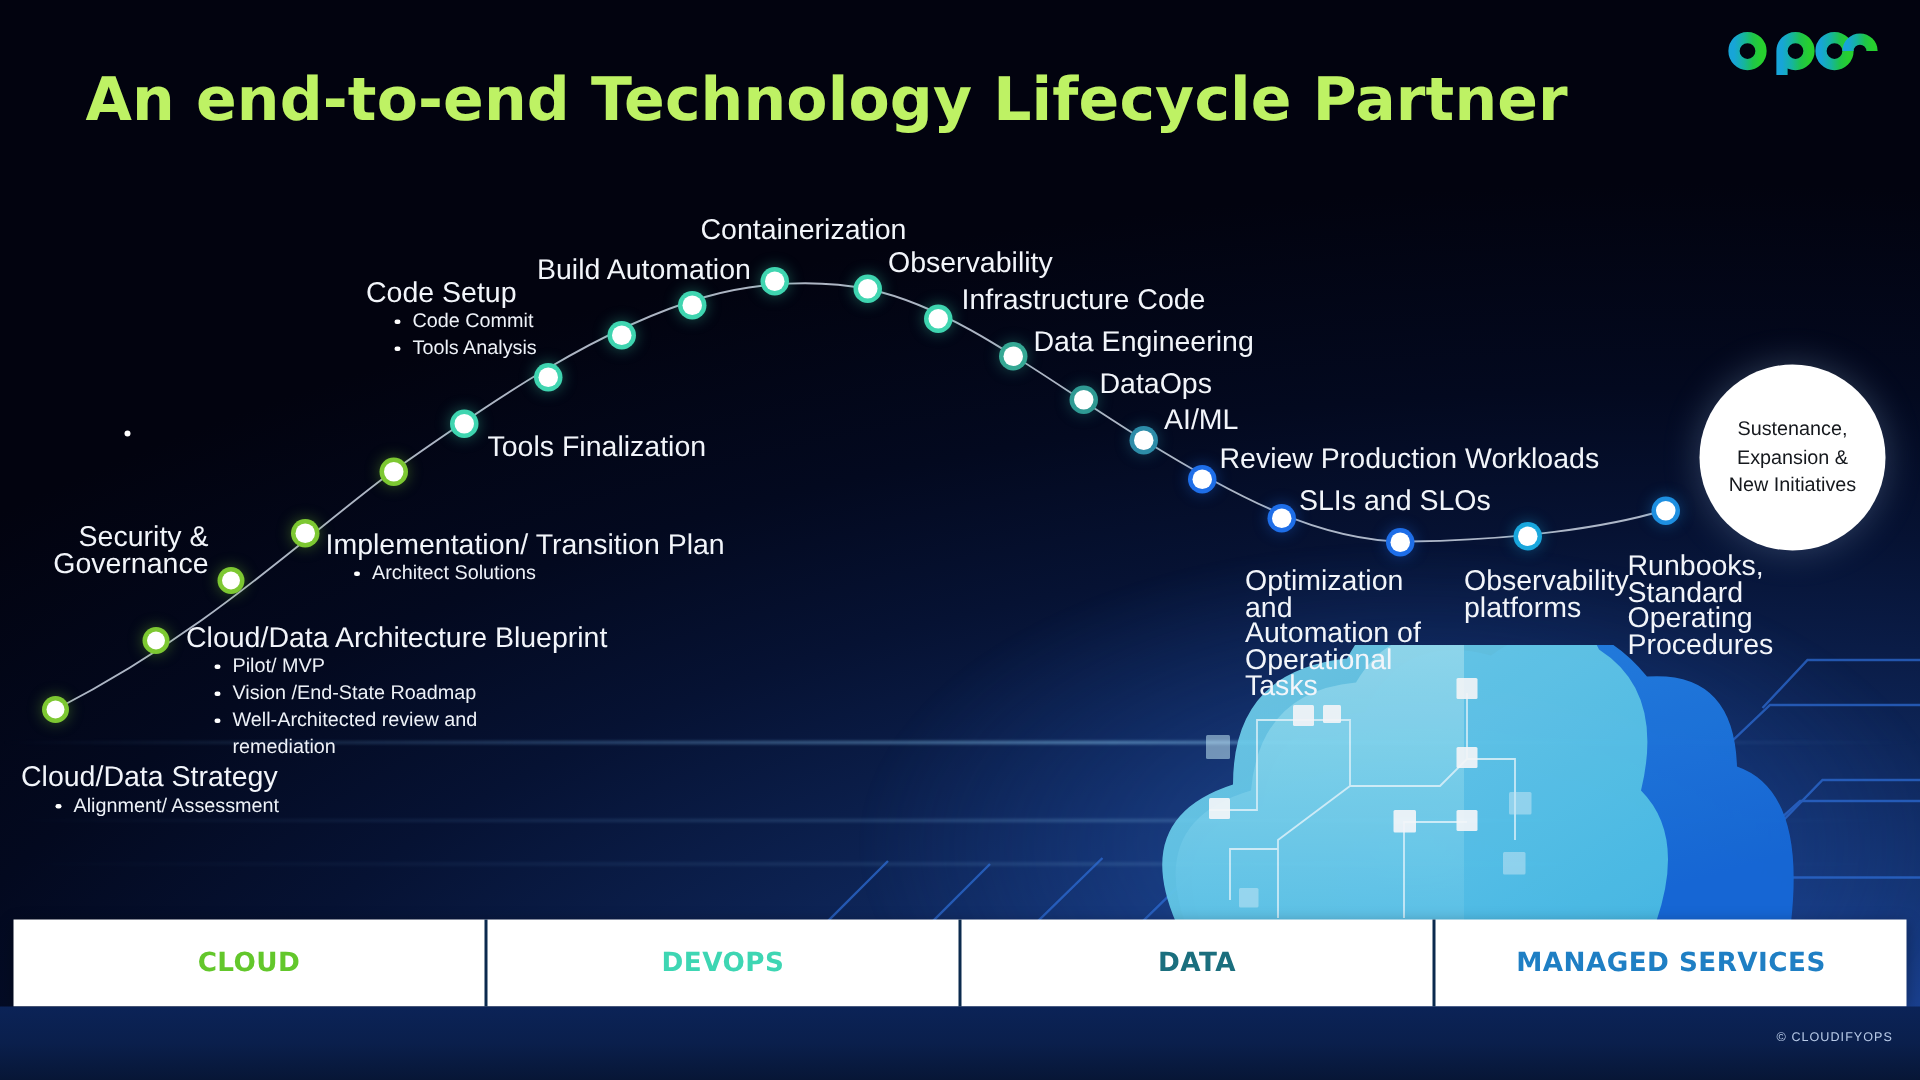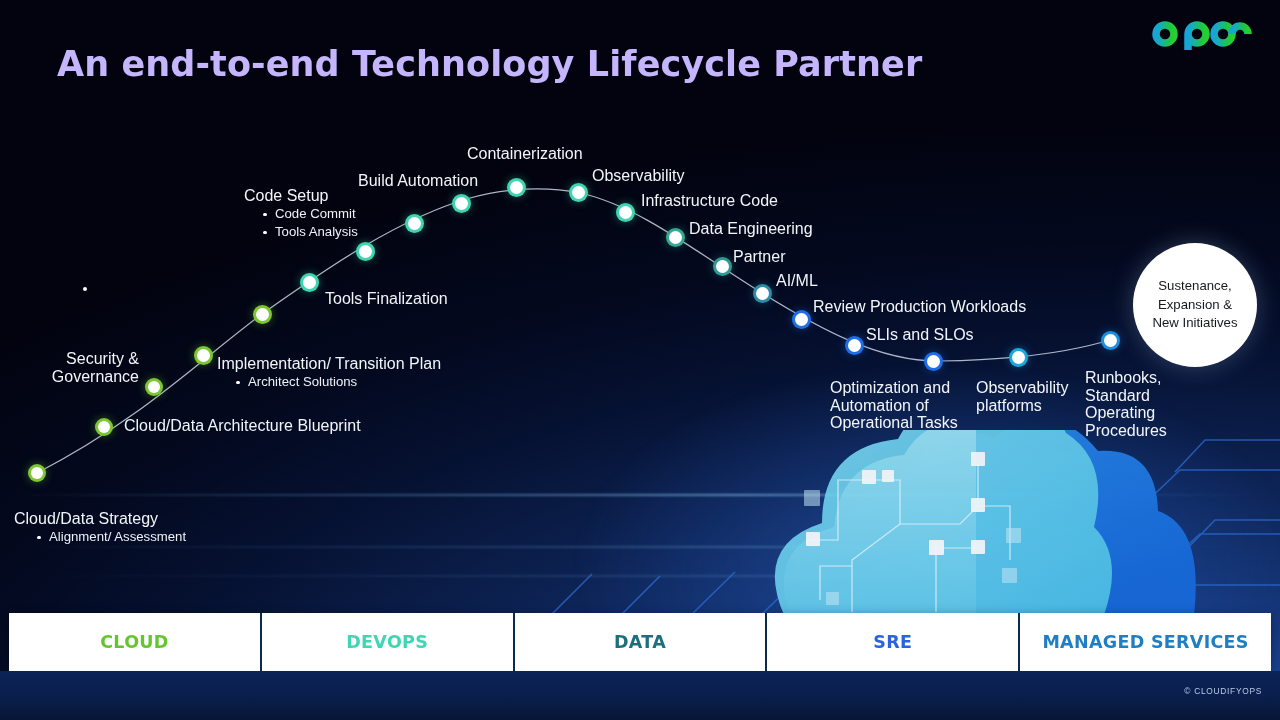--- a/index.html
+++ b/index.html
@@ -26,38 +26,38 @@
   .bg-streak{
     position:absolute; left:0; right:0; height:2px;
     background:linear-gradient(90deg, rgba(120,190,255,0) 0%, rgba(130,195,255,.30) 30%, rgba(150,215,255,.55) 58%, rgba(120,190,255,.10) 88%, rgba(0,0,0,0) 100%);
     filter:blur(1.2px);
   }
   .s1{ top:494px; } .s2{ top:546px; opacity:.45;} .s3{ top:575px; opacity:.30;}
 
   
   .title{
     position:absolute; left:57px; top:44px;
-    font-size:35px; font-weight:bold; color:#c4b5fd;
+    font-size:40px; font-weight:bold; color:#bef264;
     letter-spacing:.1px; white-space:nowrap;
     font-family:"DejaVu Sans","Liberation Sans",sans-serif;
   }
 
   
   .logo{ position:absolute; left:1152px; top:18px; width:108px; height:34px; }
 
   
   .curve-layer{ position:absolute; inset:0; }
 
   
   .node{ position:absolute; border-radius:50%; }
   .node i{ position:absolute; inset:0; border-radius:50%; display:block; }
 
   
   .lbl{
-    position:absolute; color:#f2f5fa; font-size:16px; line-height:17.5px;
+    position:absolute; color:#f2f5fa; font-size:19px; line-height:17.5px;
     white-space:pre-line;
   }
   .lbl.r{ text-align:right; }
   .lbl.c{ text-align:center; }
   .sub{ position:absolute; color:#eef2f8; font-size:13.2px; line-height:18px; }
   .sub ul{ list-style:none; }
   .sub li{ position:relative; padding-left:15px; }
   .sub li:before{
     content:""; position:absolute; left:3px; top:7.5px;
     width:3.6px; height:3.6px; border-radius:50%; background:#ffffff;
@@ -286,20 +286,27 @@
     </div>
 
   <div class="lbl" style="left:14px; top:510px;">Cloud/Data Strategy</div>
   <div class="sub" style="left:34px; top:528px;">
     <ul>
         <li>Alignment/ Assessment</li>
       </ul>
   </div>
 
   <div class="lbl" style="left:124px; top:417px;">Cloud/Data Architecture Blueprint</div>
+  <div class="sub" style="left:140px; top:435px; width:250px;">
+    <ul>
+      <li>Pilot/ MVP</li>
+      <li>Vision /End-State Roadmap</li>
+      <li>Well-Architected review and remediation</li>
+    </ul>
+  </div>
 
   <div class="lbl r" style="left:10px; top:350px; width:129px;">Security &amp;
 Governance</div>
 
   <div class="lbl" style="left:217px; top:355px;">Implementation/ Transition Plan</div>
   <div class="sub" style="left:233px; top:373px;">
     <ul>
         <li>Architect Solutions</li>
       </ul>
   </div>
@@ -320,21 +327,21 @@
 
   <div class="lbl" style="left:467px; top:145px;">Containerization</div>
 
 
   <div class="lbl" style="left:592px; top:167px;">Observability</div>
 
   <div class="lbl" style="left:641px; top:192px;">Infrastructure Code</div>
 
   <div class="lbl" style="left:689px; top:220px;">Data Engineering</div>
 
-  <div class="lbl" style="left:733px; top:248px;">Partner</div>
+  <div class="lbl" style="left:733px; top:248px;">DataOps</div>
 
   <div class="lbl" style="left:776px; top:272px;">AI/ML</div>
 
   <div class="lbl" style="left:813px; top:298px;">Review Production Workloads</div>
 
   <div class="lbl" style="left:866px; top:326px;">SLIs and SLOs</div>
 
   <div class="lbl" style="left:830px; top:379px; width:140px;">Optimization and
 Automation of
 Operational Tasks</div>
@@ -357,23 +364,20 @@
       <div class="cell">
         <span style="color: rgb(99, 199, 43);">CLOUD</span>
       </div>
       <div class="cell">
         <span style="color: rgb(62, 214, 179);">DEVOPS</span>
       </div>
       <div class="cell">
         <span style="color: rgb(27, 111, 126);">DATA</span>
       </div>
       <div class="cell">
-        <span style="color: rgb(42, 99, 224);">SRE</span>
-      </div>
-      <div class="cell">
         <span style="color: rgb(31, 127, 196);">MANAGED SERVICES</span>
       </div>
     </div>
 
   <div class="footer-band"></div>
   <div class="copyright">© CLOUDIFYOPS</div>
 
 </div>
 
 </body></html>

